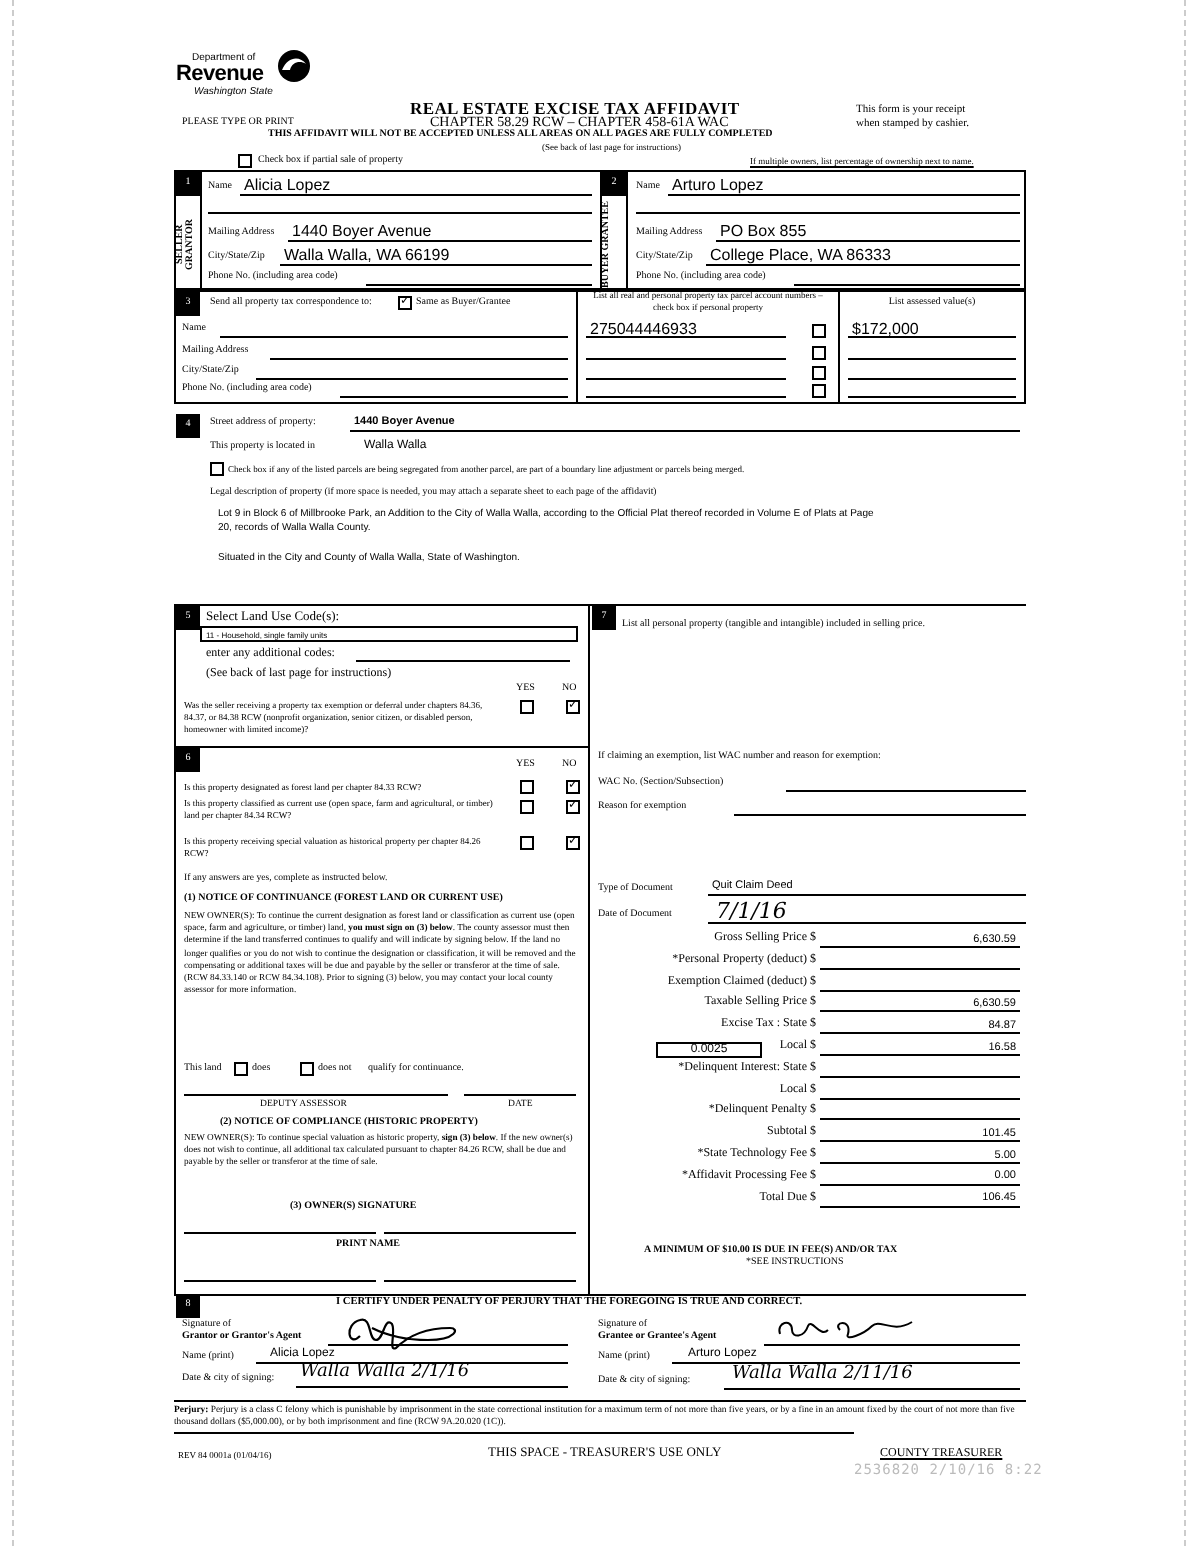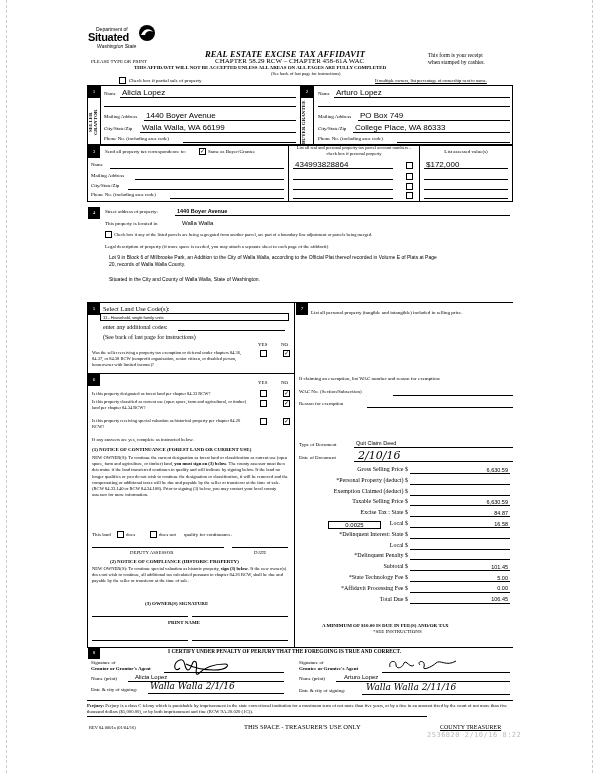--- a/index.html
+++ b/index.html
@@ -19,29 +19,29 @@
   .edge { position: absolute; top: 0; width: 2px; height: 773px; border-left: 1px dashed #ccc; }
 </style>
 </head>
 <body>
 
 <div class="edge" style="left:6px;"></div>
 <div class="edge" style="left:592px;"></div>
 
 <div class="abs" style="left:88px;top:24px;width:80px;height:30px;">
   <div class="sans" style="position:absolute;left:8px;top:2px;font-size:5px;">Department of</div>
-  <div class="sans bold" style="position:absolute;left:0;top:7px;font-size:11px;letter-spacing:-0.3px;">Situated</div>
+  <div class="sans bold" style="position:absolute;left:0;top:7px;font-size:11px;letter-spacing:-0.3px;">Revenue</div>
   <div class="sans" style="position:absolute;left:9px;top:19px;font-size:5px;font-style:italic;">Washington State</div>
   <svg class="abs" style="left:50px;top:0;" width="18" height="18" viewBox="0 0 18 18">
     <circle cx="9" cy="9" r="8" fill="#000"></circle>
     <path d="M3 11 C6 4, 12 4, 15 8 C12 6, 8 7, 7 11 Z" fill="#fff"></path>
   </svg>
 </div>
 
-<div class="abs bold" style="left:205px;top:49px;font-size:8.5px;letter-spacing:0.2px;font-style:italic;">REAL ESTATE EXCISE TAX AFFIDAVIT</div>
+<div class="abs bold" style="left:205px;top:49px;font-size:8.5px;letter-spacing:0.2px;">REAL ESTATE EXCISE TAX AFFIDAVIT</div>
 <div class="abs" style="left:215px;top:57px;font-size:7px;">CHAPTER 58.29 RCW – CHAPTER 458-61A WAC</div>
 <div class="abs" style="left:91px;top:59px;font-size:5px;">PLEASE TYPE OR PRINT</div>
 <div class="abs bold" style="left:134px;top:65px;font-size:5px;">THIS AFFIDAVIT WILL NOT BE ACCEPTED UNLESS ALL AREAS ON ALL PAGES ARE FULLY COMPLETED</div>
 <div class="abs" style="left:271px;top:71px;font-size:4.5px;">(See back of last page for instructions)</div>
 <div class="abs" style="left:428px;top:52px;font-size:5.5px;">This form is your receipt</div>
 <div class="abs" style="left:428px;top:59px;font-size:5.5px;">when stamped by cashier.</div>
 
 <div class="cb" style="left:119px;top:77px;"></div>
 <div class="abs" style="left:129px;top:78px;font-size:5px;">Check box if partial sale of property</div>
 <div class="abs" style="left:375px;top:78px;font-size:4.5px;text-decoration:underline;">If multiple owners, list percentage of ownership next to name.</div>
@@ -68,21 +68,21 @@
 
 <div class="num" style="left:301px;top:86px;">2</div>
 <div class="vtext" style="left:301px;top:100px;width:12px;height:44px;">BUYER GRANTEE</div>
 <div class="abs" style="left:313px;top:85px;width:1px;height:60px;background:#000;"></div>
 
 <div class="abs" style="left:318px;top:91px;font-size:5px;">Name</div>
 <div class="abs hand" style="left:336px;top:88px;">Arturo Lopez</div>
 <div class="line" style="left:334px;top:97px;width:176px;"></div>
 <div class="line" style="left:318px;top:106px;width:192px;"></div>
 <div class="abs" style="left:318px;top:114px;font-size:5px;">Mailing Address</div>
-<div class="abs hand" style="left:360px;top:111px;">PO Box 749</div>
+<div class="abs hand" style="left:360px;top:111px;">PO Box 855</div>
 <div class="line" style="left:358px;top:120px;width:152px;"></div>
 <div class="abs" style="left:318px;top:126px;font-size:5px;">City/State/Zip</div>
 <div class="abs hand" style="left:355px;top:123px;">College Place, WA 86333</div>
 <div class="line" style="left:353px;top:132px;width:157px;"></div>
 <div class="abs" style="left:318px;top:136px;font-size:5px;">Phone No. (including area code)</div>
 <div class="line" style="left:397px;top:142px;width:113px;"></div>
 
 <div class="box" style="left:87px;top:145px;width:426px;height:57px;"></div>
 <div class="abs" style="left:288px;top:145px;width:1px;height:57px;background:#000;"></div>
 <div class="abs" style="left:419px;top:145px;width:1px;height:57px;background:#000;"></div>
@@ -96,21 +96,21 @@
 <div class="abs" style="left:91px;top:173px;font-size:5px;">Mailing Address</div>
 <div class="line" style="left:135px;top:179px;width:149px;"></div>
 <div class="abs" style="left:91px;top:183px;font-size:5px;">City/State/Zip</div>
 <div class="line" style="left:128px;top:189px;width:156px;"></div>
 <div class="abs" style="left:91px;top:192px;font-size:5px;">Phone No. (including area code)</div>
 <div class="line" style="left:170px;top:198px;width:114px;"></div>
 
 <div class="abs" style="left:292px;top:145px;width:124px;font-size:4.5px;text-align:center;line-height:6px;">List all real and personal property tax parcel account numbers – check box if personal property</div>
 <div class="abs" style="left:422px;top:149px;width:88px;font-size:5px;text-align:center;">List assessed value(s)</div>
 
-<div class="abs hand" style="left:295px;top:160px;">434993828864</div>
+<div class="abs hand" style="left:295px;top:160px;">275044446933</div>
 <div class="line" style="left:293px;top:168px;width:100px;"></div>
 <div class="cb" style="left:406px;top:162px;"></div>
 <div class="line" style="left:293px;top:179px;width:100px;"></div>
 <div class="cb" style="left:406px;top:173px;"></div>
 <div class="line" style="left:293px;top:189px;width:100px;"></div>
 <div class="cb" style="left:406px;top:183px;"></div>
 <div class="line" style="left:293px;top:198px;width:100px;"></div>
 <div class="cb" style="left:406px;top:192px;"></div>
 
 <div class="abs hand" style="left:426px;top:160px;">$172,000</div>
@@ -190,21 +190,21 @@
 <div class="abs" style="left:311px;top:309px;width:200px;font-size:5px;line-height:7px;">List all personal property (tangible and intangible) included in selling price.</div>
 <div class="abs" style="left:299px;top:376px;font-size:5px;">If claiming an exemption, list WAC number and reason for exemption:</div>
 <div class="abs" style="left:299px;top:389px;font-size:5px;">WAC No. (Section/Subsection)</div>
 <div class="line" style="left:393px;top:395px;width:120px;"></div>
 <div class="abs" style="left:299px;top:401px;font-size:5px;">Reason for exemption</div>
 <div class="line" style="left:367px;top:407px;width:146px;"></div>
 <div class="abs" style="left:299px;top:442px;font-size:5px;">Type of Document</div>
 <div class="abs sans" style="left:356px;top:440px;font-size:5.5px;">Quit Claim Deed</div>
 <div class="line" style="left:354px;top:447px;width:159px;"></div>
 <div class="abs" style="left:299px;top:455px;font-size:5px;">Date of Document</div>
-<div class="abs" style="left:358px;top:449px;font-size:11px;font-style:italic;font-family:'DejaVu Serif',serif;">2/10/16</div>
+<div class="abs" style="left:358px;top:449px;font-size:11px;font-style:italic;font-family:'DejaVu Serif',serif;">7/1/16</div>
 <div class="line" style="left:354px;top:461px;width:159px;"></div>
 
 <div id="tax-rows">
     <div class="rlabel" style="left: 300px; top: 466px; width: 108px;">Gross Selling Price  $</div>
     <div class="line" style="left: 410px; top: 473px; width: 100px;"></div>
     <div class="rval" style="left: 410px; top: 466.5px; width: 98px;">6,630.59</div>
     <div class="rlabel" style="left: 300px; top: 476.8px; width: 108px;">*Personal Property (deduct)  $</div>
     <div class="line" style="left: 410px; top: 483.8px; width: 100px;"></div>
     <div class="rval" style="left: 410px; top: 477.3px; width: 98px;"></div>
     <div class="rlabel" style="left: 300px; top: 487.6px; width: 108px;">Exemption Claimed (deduct)  $</div>

